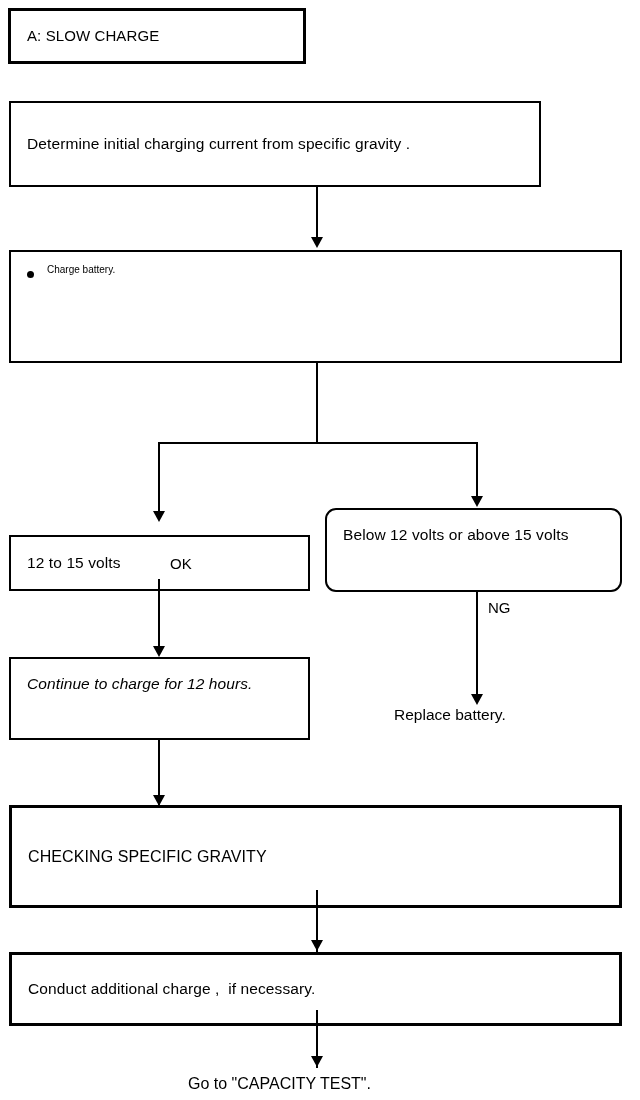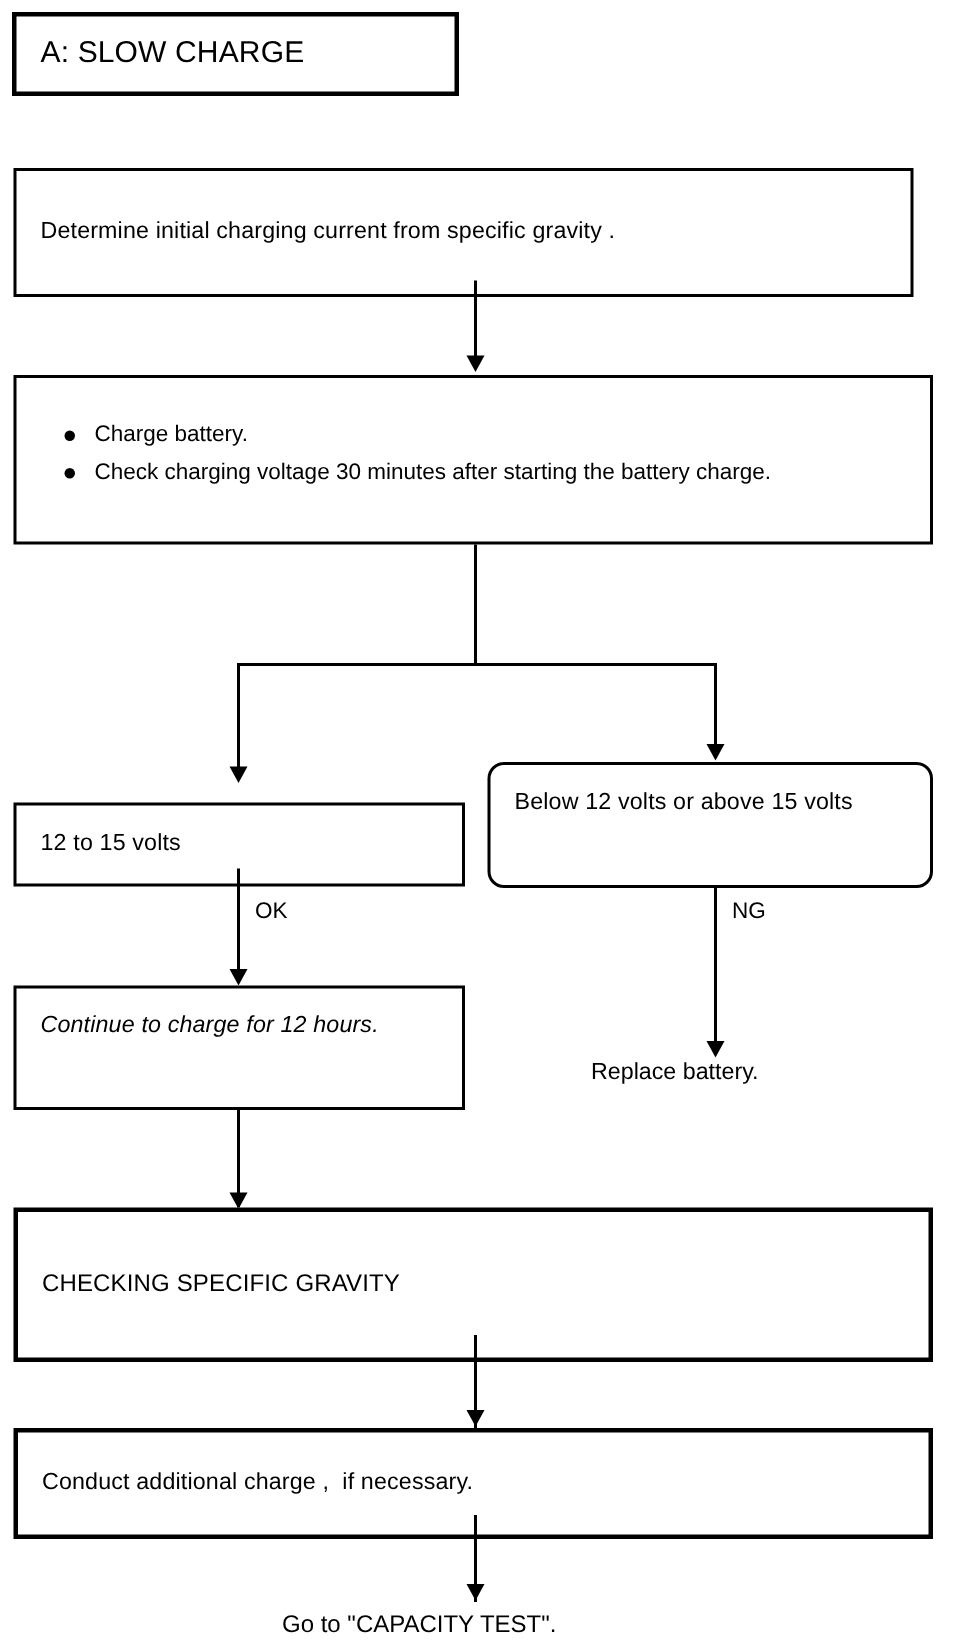--- a/index.html
+++ b/index.html
@@ -56,24 +56,24 @@
   .vcenter {
     top: 50%;
     transform: translateY(-50%);
   }
   
   .bullets {
     position: absolute;
     left: 14px;
     top: 10px;
     right: 10px;
-    margin: 16px;
+    margin: 0;
     padding: 0;
     list-style: none;
-    font-size: 15px;
+    font-size: 10px;
     line-height: 1.58;
   }
   .bullets li {
     position: relative;
     padding-left: 22px;
     margin: 0 0 1px 0;
   }
   .bullets li .dot {
     position: absolute;
     left: 2px;
@@ -115,39 +115,35 @@
     line-height: 1;
     white-space: nowrap;
   }
 </style>
 </head>
 <body>
 
 <div id="canvas">
 
   <div class="box box-title" style="left:8px; top:8px; width:298px; height:56px;">
-    <div class="box-text vcenter" style="font-size:20px;">A: SLOW CHARGE</div>
+    <div class="box-text vcenter" style="font-size:15px;">A: SLOW CHARGE</div>
   </div>
 
-  <div class="box" style="left:9px; top:112px; width:600px; height:86px;">
+  <div class="box" style="left:9px; top:101px; width:532px; height:86px;">
     <div class="box-text vcenter">Determine initial charging current from specific gravity .</div>
   </div>
 
   <div class="vline" style="left:316px; top:187px; height:52px;"></div>
   <div class="arrowhead" style="left:311px; top:237px;"></div>
 
   <div class="box" style="left:9px; top:250px; width:613px; height:113px;">
     <ul class="bullets">
       <li>
         <span class="dot"></span>
         <span>Charge battery.</span>
-      </li>
-      <li>
-        <span class="dot"></span>
-        <span>Check charging voltage 30 minutes after starting the battery charge.</span>
       </li>
     </ul>
   </div>
 
   <div class="vline" style="left:316px; top:363px; height:81px;"></div>
   <div class="hline" style="left:158px; top:442px; width:320px;"></div>
 
   <div class="vline" style="left:158px; top:442px; height:71px;"></div>
   <div class="arrowhead" style="left:153px; top:511px;"></div>
 
@@ -157,21 +153,21 @@
   <div class="box" style="left:9px; top:523px; width:301px; height:56px;margin-top:12px;">
     <div class="box-text vcenter">12 to 15 volts</div>
   </div>
 
   <div class="box" style="left:325px; top:508px; width:297px; height:84px;border-radius:11px;">
     <div class="box-text" style="top:13px; right:22px; left:16px;">Below 12 volts or above 15 volts</div>
   </div>
 
   <div class="vline" style="left:158px; top:579px; height:69px;"></div>
   <div class="arrowhead" style="left:153px; top:646px;"></div>
-  <div class="branch-label" style="left:170px; top:600px;">OK</div>
+  <div class="branch-label" style="left:170px; top:556px;">OK</div>
 
   <div class="vline" style="left:476px; top:592px; height:106px;"></div>
   <div class="arrowhead" style="left:471px; top:694px;"></div>
   <div class="branch-label" style="left:488px; top:600px;">NG</div>
 
   <div class="box" style="left:9px; top:657px; width:301px; height:83px;">
     <div class="box-text" style="top:13px; right:30px; left:16px;font-style:italic;">Continue to charge for 12 hours.</div>
   </div>
 
   <div class="free-text" style="left:394px; top:704px;">Replace battery.</div>

